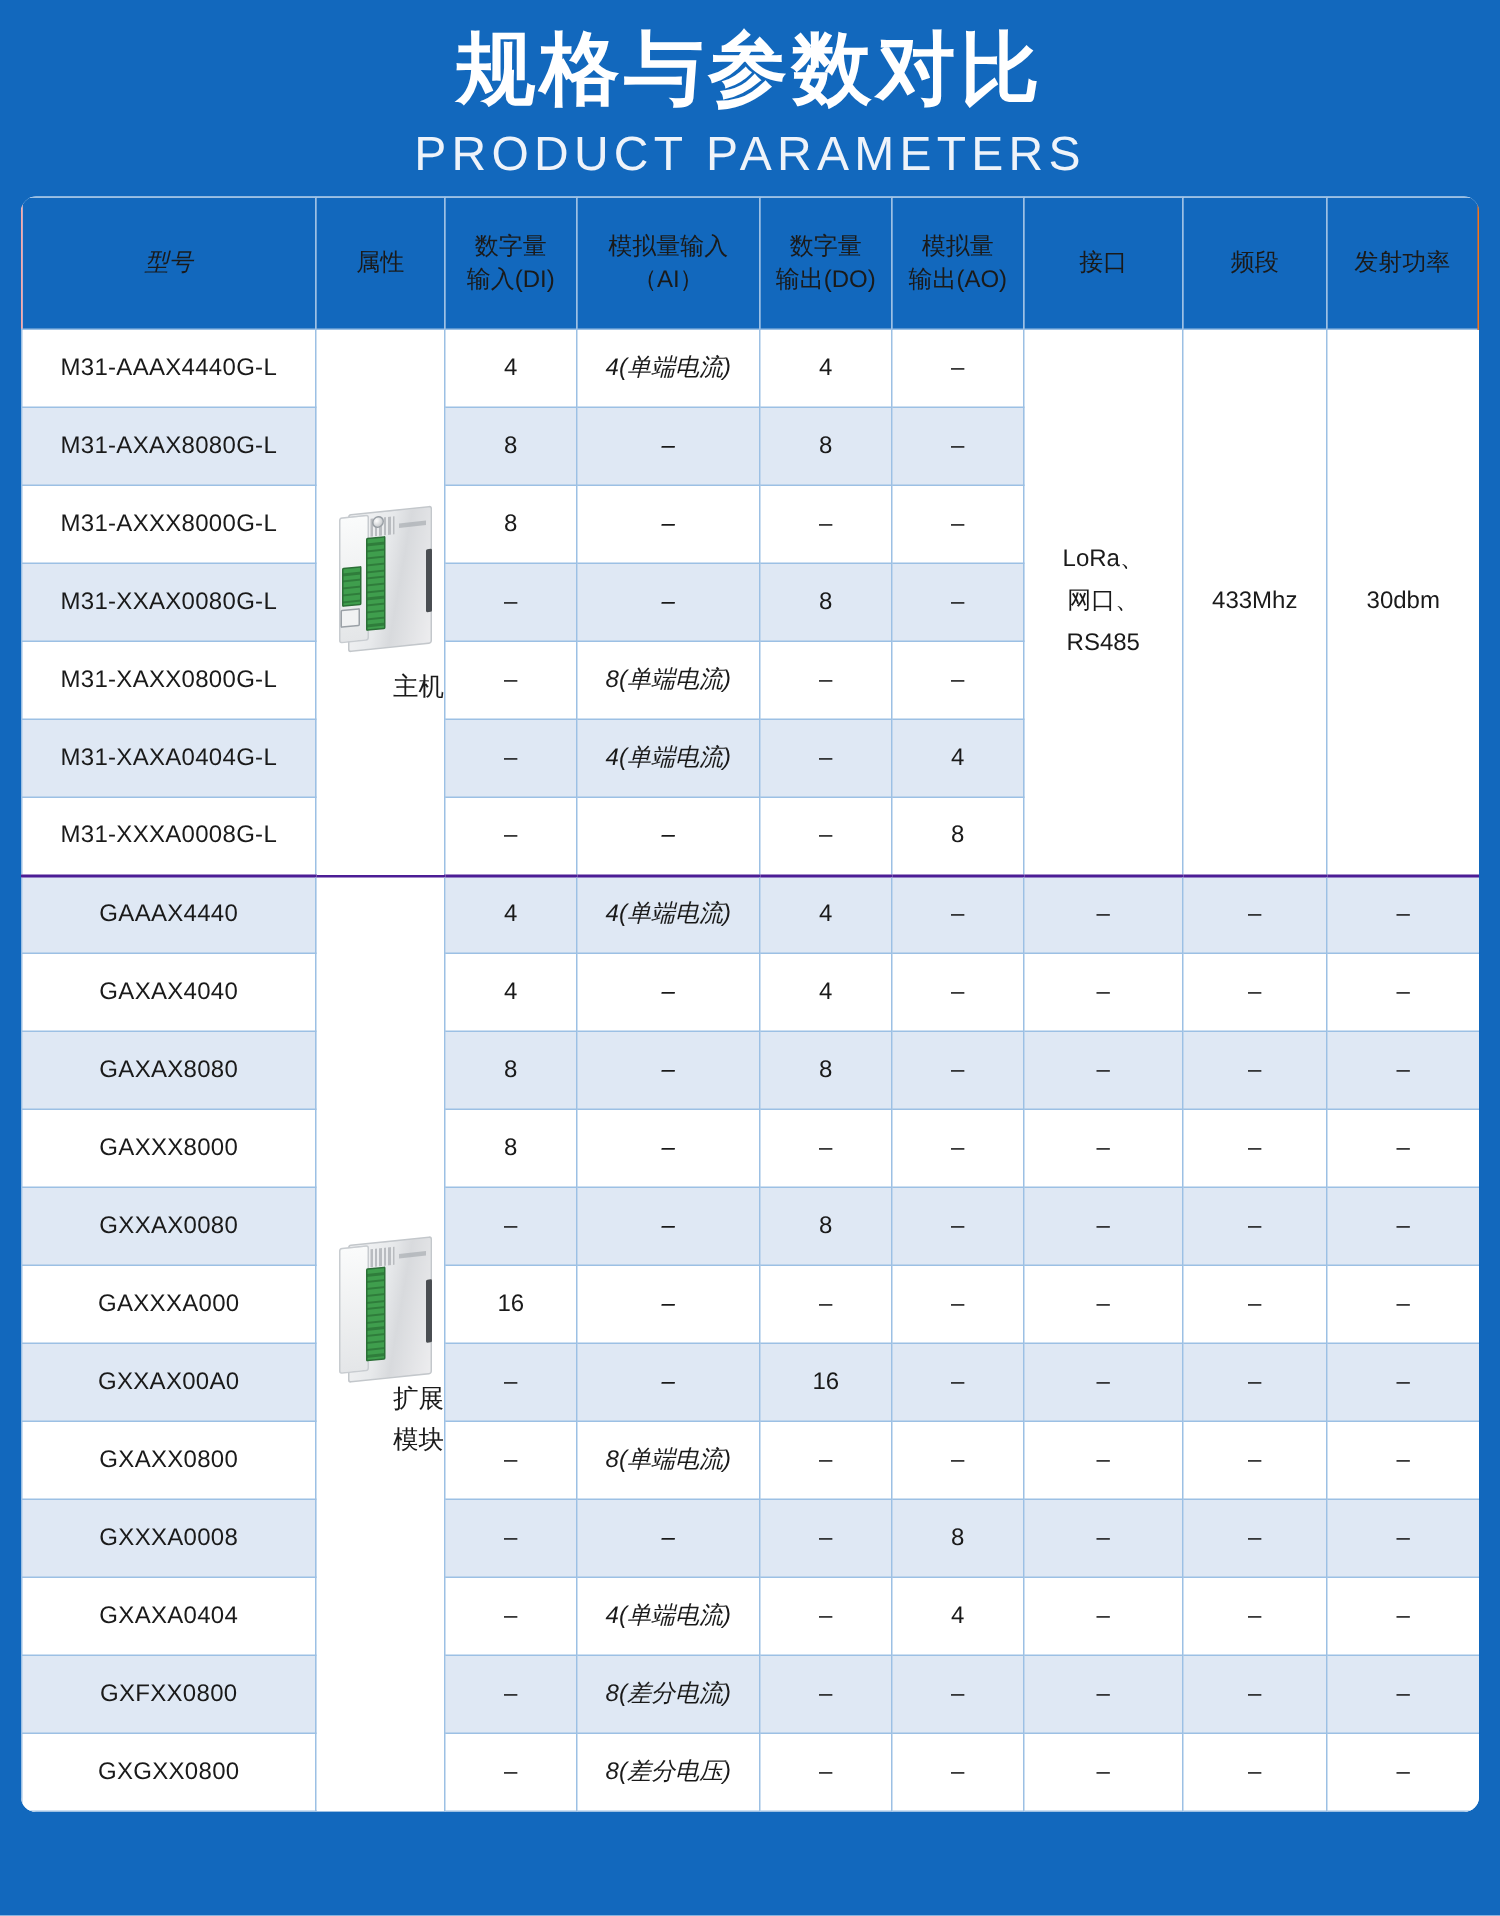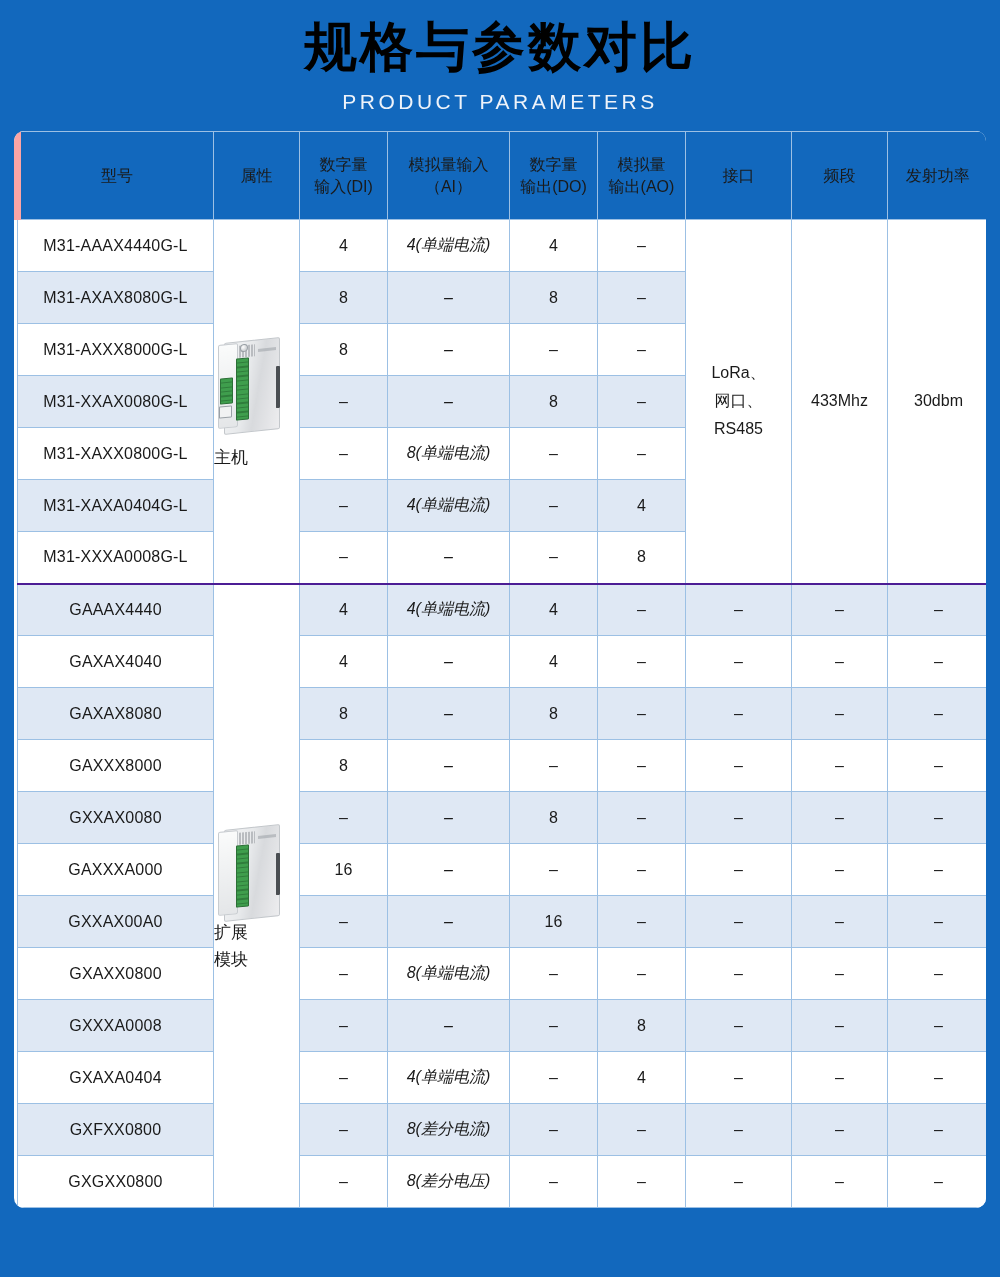--- a/index.html
+++ b/index.html
@@ -19,26 +19,26 @@
   
   .banner {
     width: 1000px;
     padding-top: 12px;
     text-align: center;
     background: #1268bd;
   }
   .banner-title {
     font-size: 53px;
     font-weight: 700;
-    color: #000000;
+    color: #ffffff;
     letter-spacing: 3px;
     line-height: 70px;
   }
   .banner-sub {
-    font-size: 21px;
+    font-size: 32px;
     color: #eef3fa;
     letter-spacing: 3.5px;
     line-height: 40px;
     font-weight: 400;
   }
 
   
   .panel {
     margin: 9px auto 0 auto;
     width: 972px;
@@ -67,21 +67,21 @@
   
   thead th {
     background: #1268bd;
     color: #ffffff;
     font-size: 17px;
     height: 88px;
     border: 1px solid #3c84c9;
     line-height: 22px;
     padding: 0 2px;
   }
-  thead th:first-child { border-left: 7px solid #fca5a5; }
+  thead th:first-child { border-left: 1px solid #fca5a5; font-style: italic; }
   thead th:last-child  { border-right: 4px solid #f97316; }
 
   
   tbody td { height: 52px; padding: 0 3px; }
   tbody tr.shaded td { background: #dfe8f4; }
   tbody tr.plain  td { background: #ffffff; }
 
   td.model {
     font-size: 17px;
     letter-spacing: 0.2px;
@@ -104,21 +104,21 @@
 
   
   tbody tr.group-start td { border-top: 2px solid #4c1d95; }
 
   
   .dev-wrap {
     width: 100%;
     height: 100%;
     display: flex;
     flex-direction: column;
-    align-items: flex-start;
+    align-items: flex-end;
     justify-content: center;
     gap: 4px;
   }
   .dev-label {
     font-size: 17px;
     color: #1a1a1a;
     line-height: 23px;
     text-align: center;
   }
 

